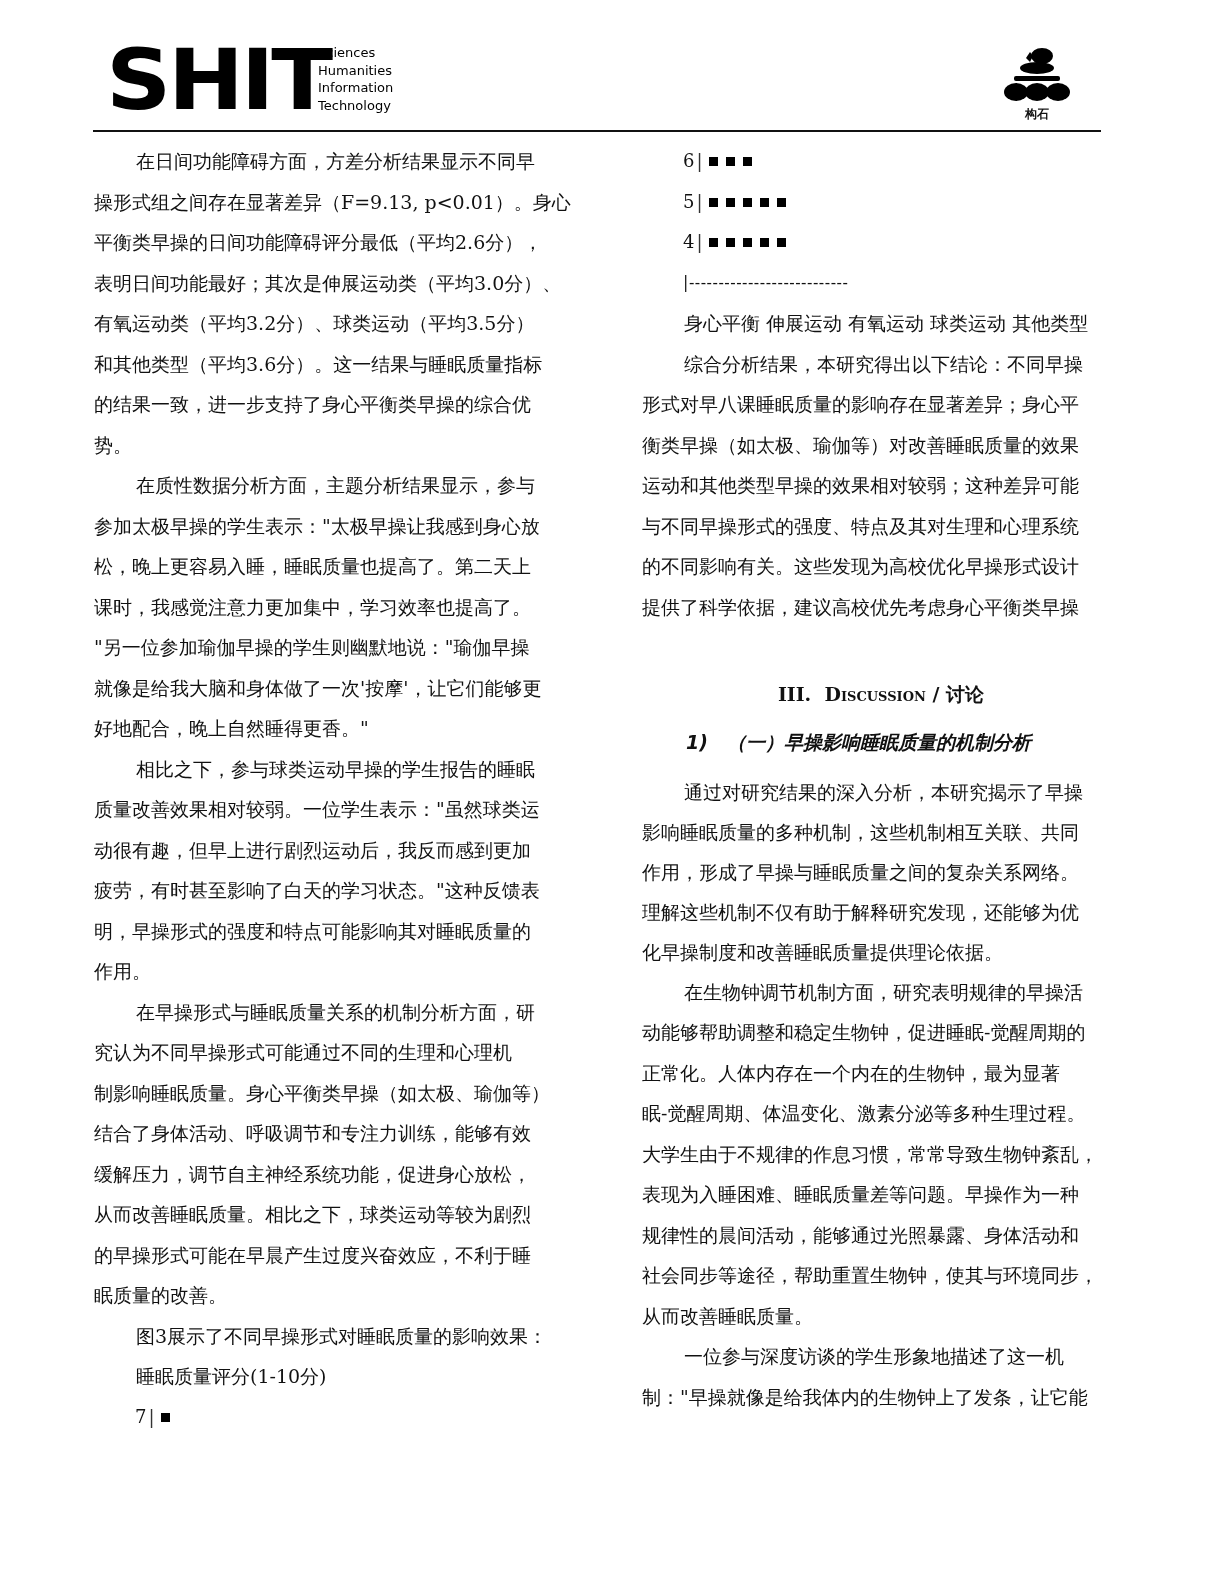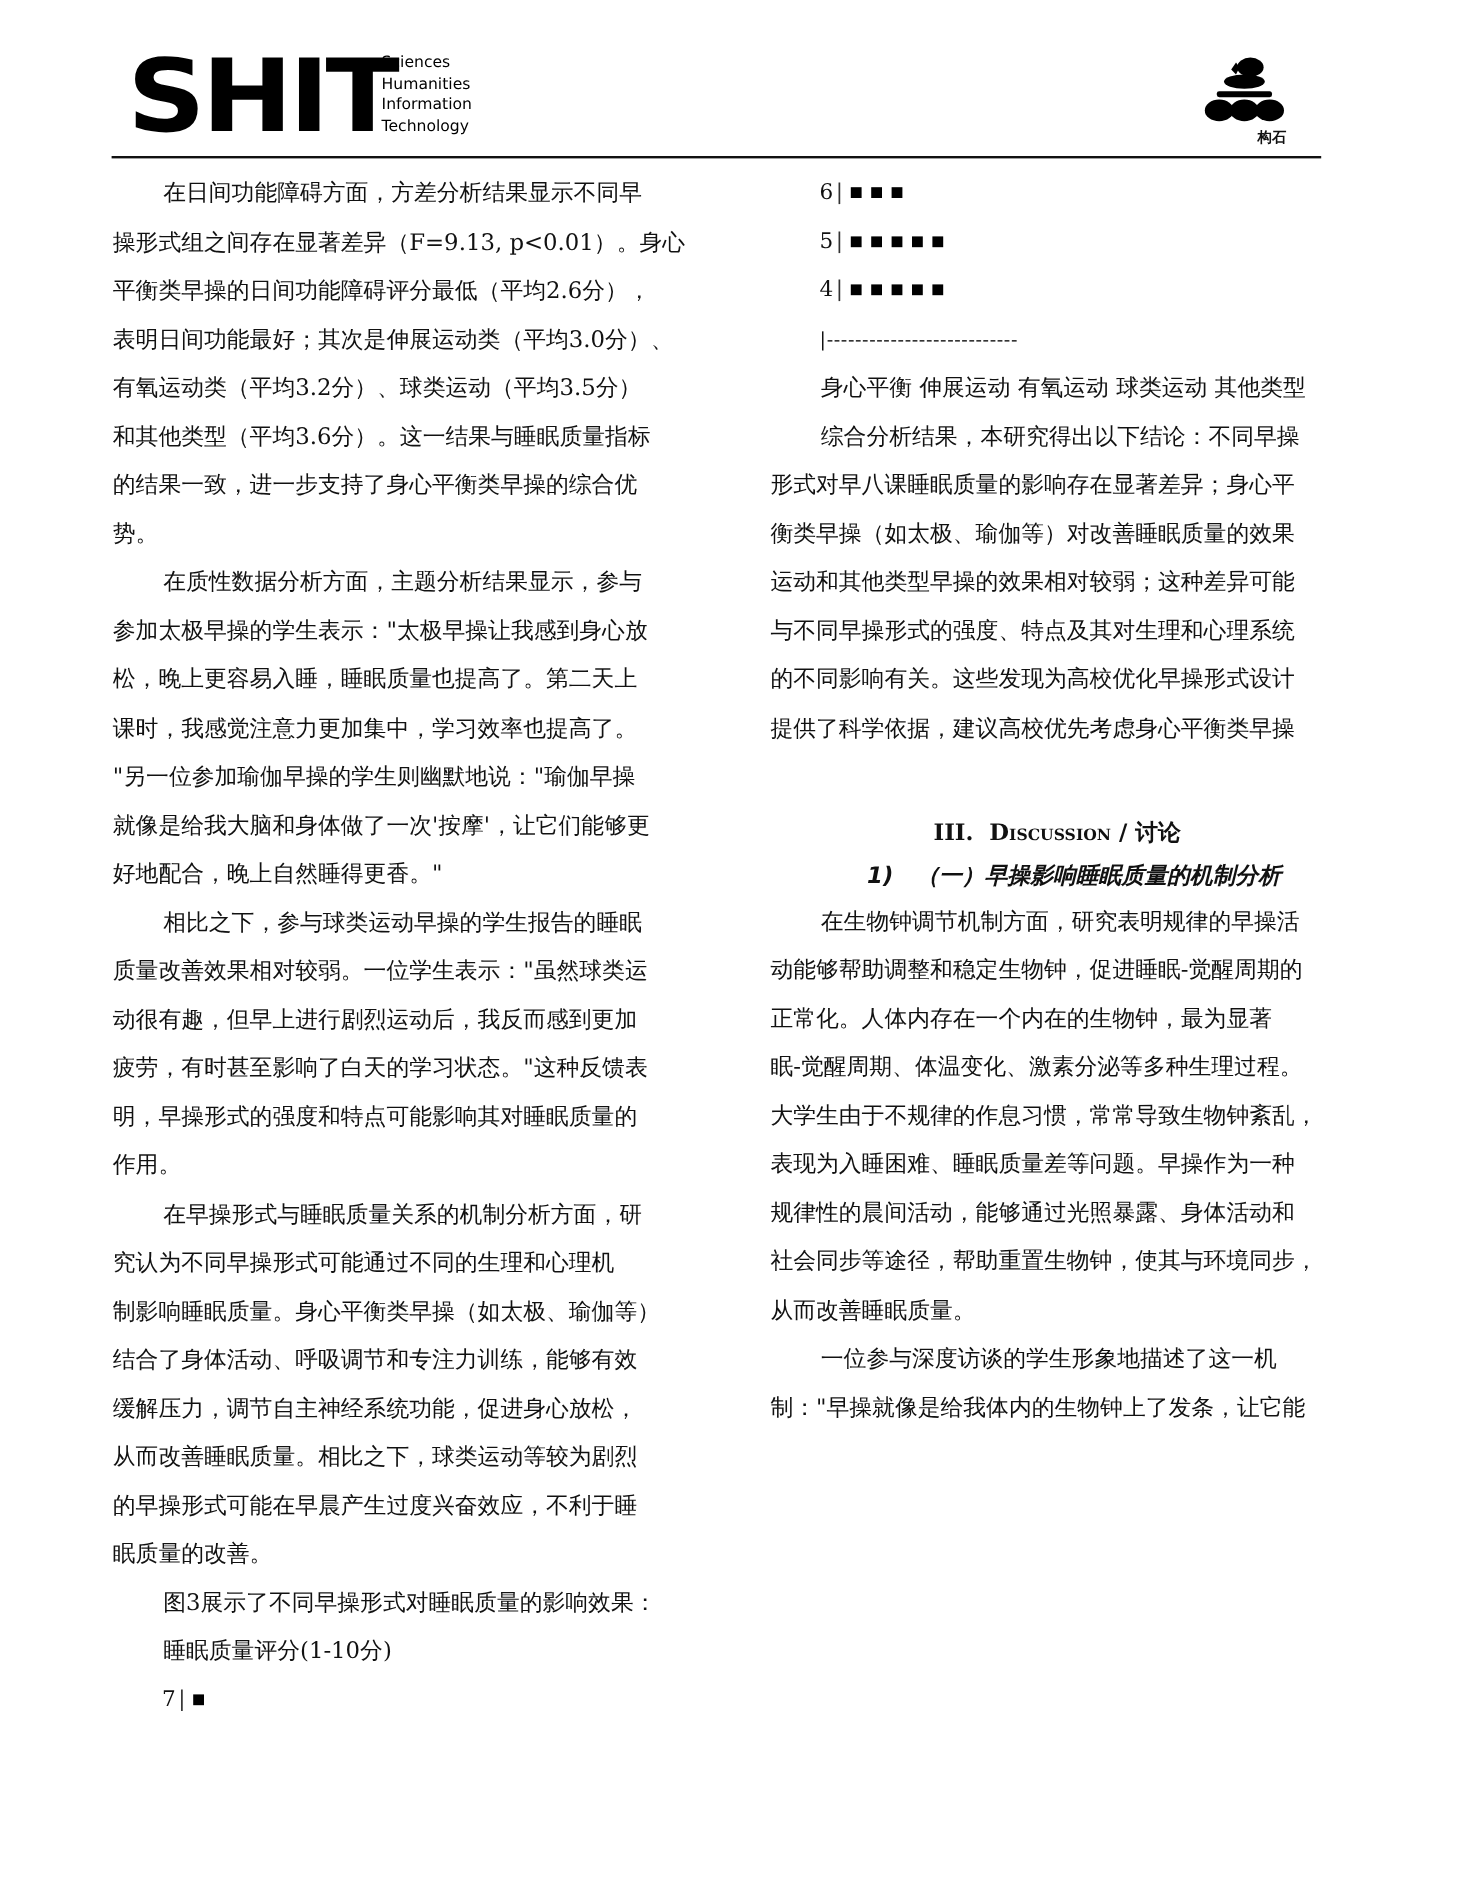--- a/index.html
+++ b/index.html
@@ -6,37 +6,37 @@
   body { width:1224px; height:1584px; position:relative; overflow:hidden;
          font-family:"DejaVu Serif","Liberation Serif",serif; color:#111; }
   .header { position:absolute; left:104px; top:40px; width:1008px; height:92px; }
   .logo-shit { position:absolute; left:2px; top:2px; font-family:"DejaVu Sans","Liberation Sans",sans-serif;
                font-weight:900; font-size:84px; line-height:76px; letter-spacing:-3px; color:#000;
                transform:scaleX(1.08); transform-origin:left top; }
   .logo-words { position:absolute; left:214px; top:4px; font-family:"DejaVu Sans","Liberation Sans",sans-serif;
                 font-weight:normal; font-size:13px; line-height:17.5px; color:#000; }
   .logo-words div { white-space:nowrap; }
   .mark { position:absolute; right:40px; top:6px; width:70px; height:80px; }
-  .mark-label { position:absolute; left:0; width:70px; top:60px; text-align:right;
+  .mark-label { position:absolute; left:0; width:70px; top:60px; text-align:center;
                 font-family:"DejaVu Sans","Liberation Sans",sans-serif; font-weight:bold; font-size:12px; }
   .rule { position:absolute; left:93px; top:130px; width:1008px; height:2px; background:#111; }
 
   .col { position:absolute; top:141px; width:478px; font-size:19px; line-height:40.5px; }
   .col.left { left:94px; }
   .col.right { left:642px; }
   .line { white-space:nowrap; margin:0; }
   .ind { padding-left:42px; }
   .chart-row { white-space:nowrap; margin:0; padding-left:41px; font-size:18px; }
   .chart-row .sq { display:inline-block; width:9px; height:9px; background:#000; margin-right:8px; vertical-align:1px; }
   .chart-row .bar { display:inline-block; margin:0 6px 0 2px; color:#333; }
   .axis-line { padding-left:41px; white-space:nowrap; font-size:16px; letter-spacing:0.5px; }
   .heading { text-align:center; margin:0; font-size:19px;font-weight:bold; }
   .heading .sc { font-variant:small-caps; }
-  .subheading { margin:4px; padding-left:28px; font-style:italic; font-weight:bold; font-size:19px;
-                line-height:28px; font-family:"DejaVu Sans","Liberation Sans",sans-serif;text-align:center; }
+  .subheading { margin:16px; padding-left:28px; font-style:italic; font-weight:bold; font-size:19px;
+                line-height:28px; font-family:"DejaVu Sans","Liberation Sans",sans-serif; }
   .spacer { height:40.5px; }
 </style>
 </head>
 <body>
 
 <div class="header">
   <div class="logo-shit">SHIT</div>
   <div class="logo-words">
     <div>Sciences</div>
     <div>Humanities</div>
@@ -126,20 +126,27 @@
     <div class="line">提供了科学依据，建议高校优先考虑身心平衡类早操</div>
   </div>
 
   <div class="spacer"></div>
   <div class="heading" style="margin-top:8px;line-height:36px;">
     <span>III.</span>&nbsp;
     <span class="sc">Discussion</span><span> / 讨论</span>
   </div>
   <div class="subheading">1)　（一）早操影响睡眠质量的机制分析</div>
 
+  <div style="line-height:40px;">
+    <div class="line ind">通过对研究结果的深入分析，本研究揭示了早操</div>
+    <div class="line">影响睡眠质量的多种机制，这些机制相互关联、共同</div>
+    <div class="line">作用，形成了早操与睡眠质量之间的复杂关系网络。</div>
+    <div class="line">理解这些机制不仅有助于解释研究发现，还能够为优</div>
+    <div class="line">化早操制度和改善睡眠质量提供理论依据。</div>
+  </div>
   <div style="line-height:40.5px;">
     <div class="line ind">在生物钟调节机制方面，研究表明规律的早操活</div>
     <div class="line">动能够帮助调整和稳定生物钟，促进睡眠-觉醒周期的</div>
     <div class="line">正常化。人体内存在一个内在的生物钟，最为显著</div>
     <div class="line">眠-觉醒周期、体温变化、激素分泌等多种生理过程。</div>
     <div class="line">大学生由于不规律的作息习惯，常常导致生物钟紊乱，</div>
     <div class="line">表现为入睡困难、睡眠质量差等问题。早操作为一种</div>
     <div class="line">规律性的晨间活动，能够通过光照暴露、身体活动和</div>
     <div class="line">社会同步等途径，帮助重置生物钟，使其与环境同步，</div>
     <div class="line">从而改善睡眠质量。</div>

